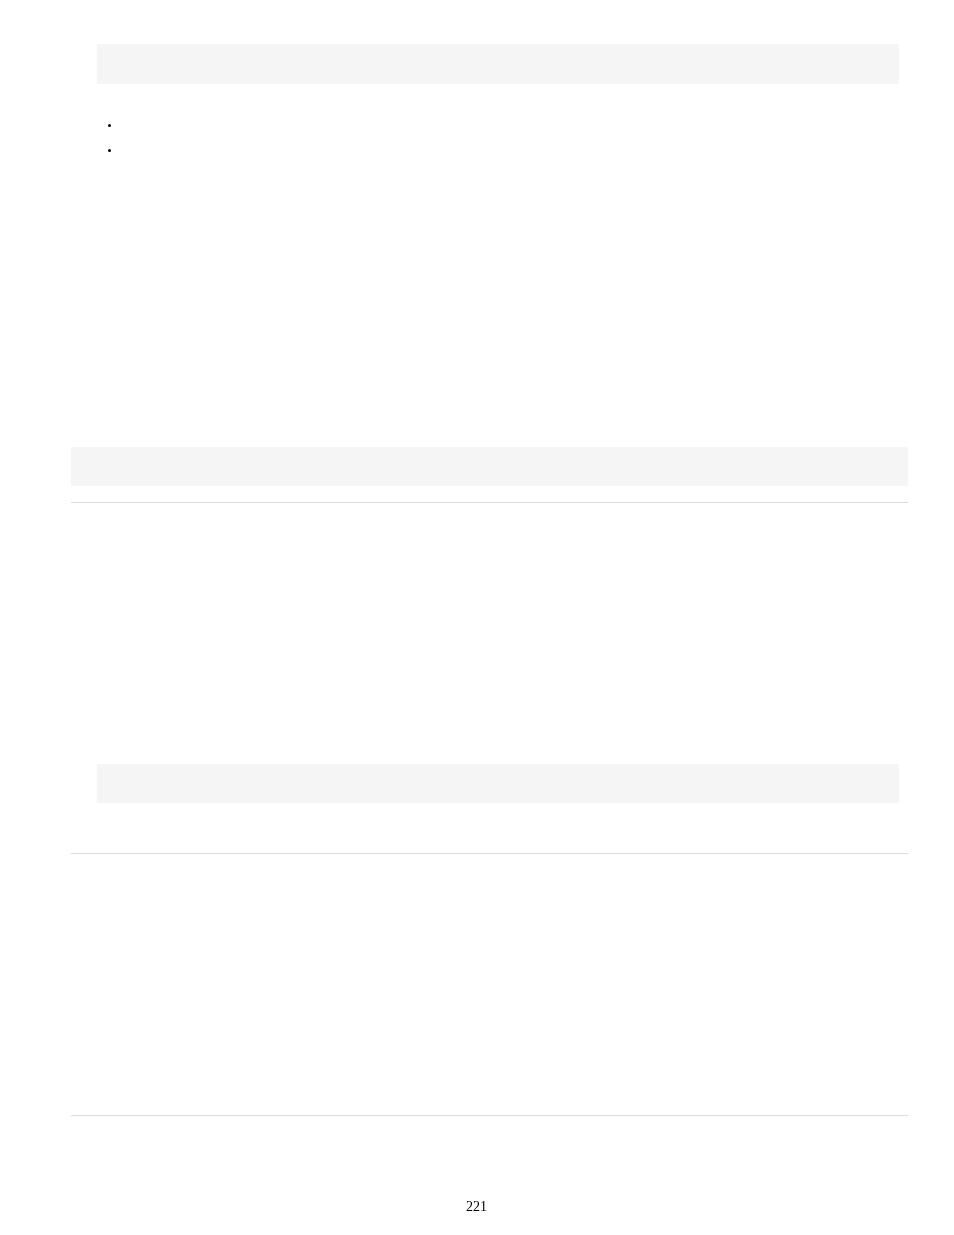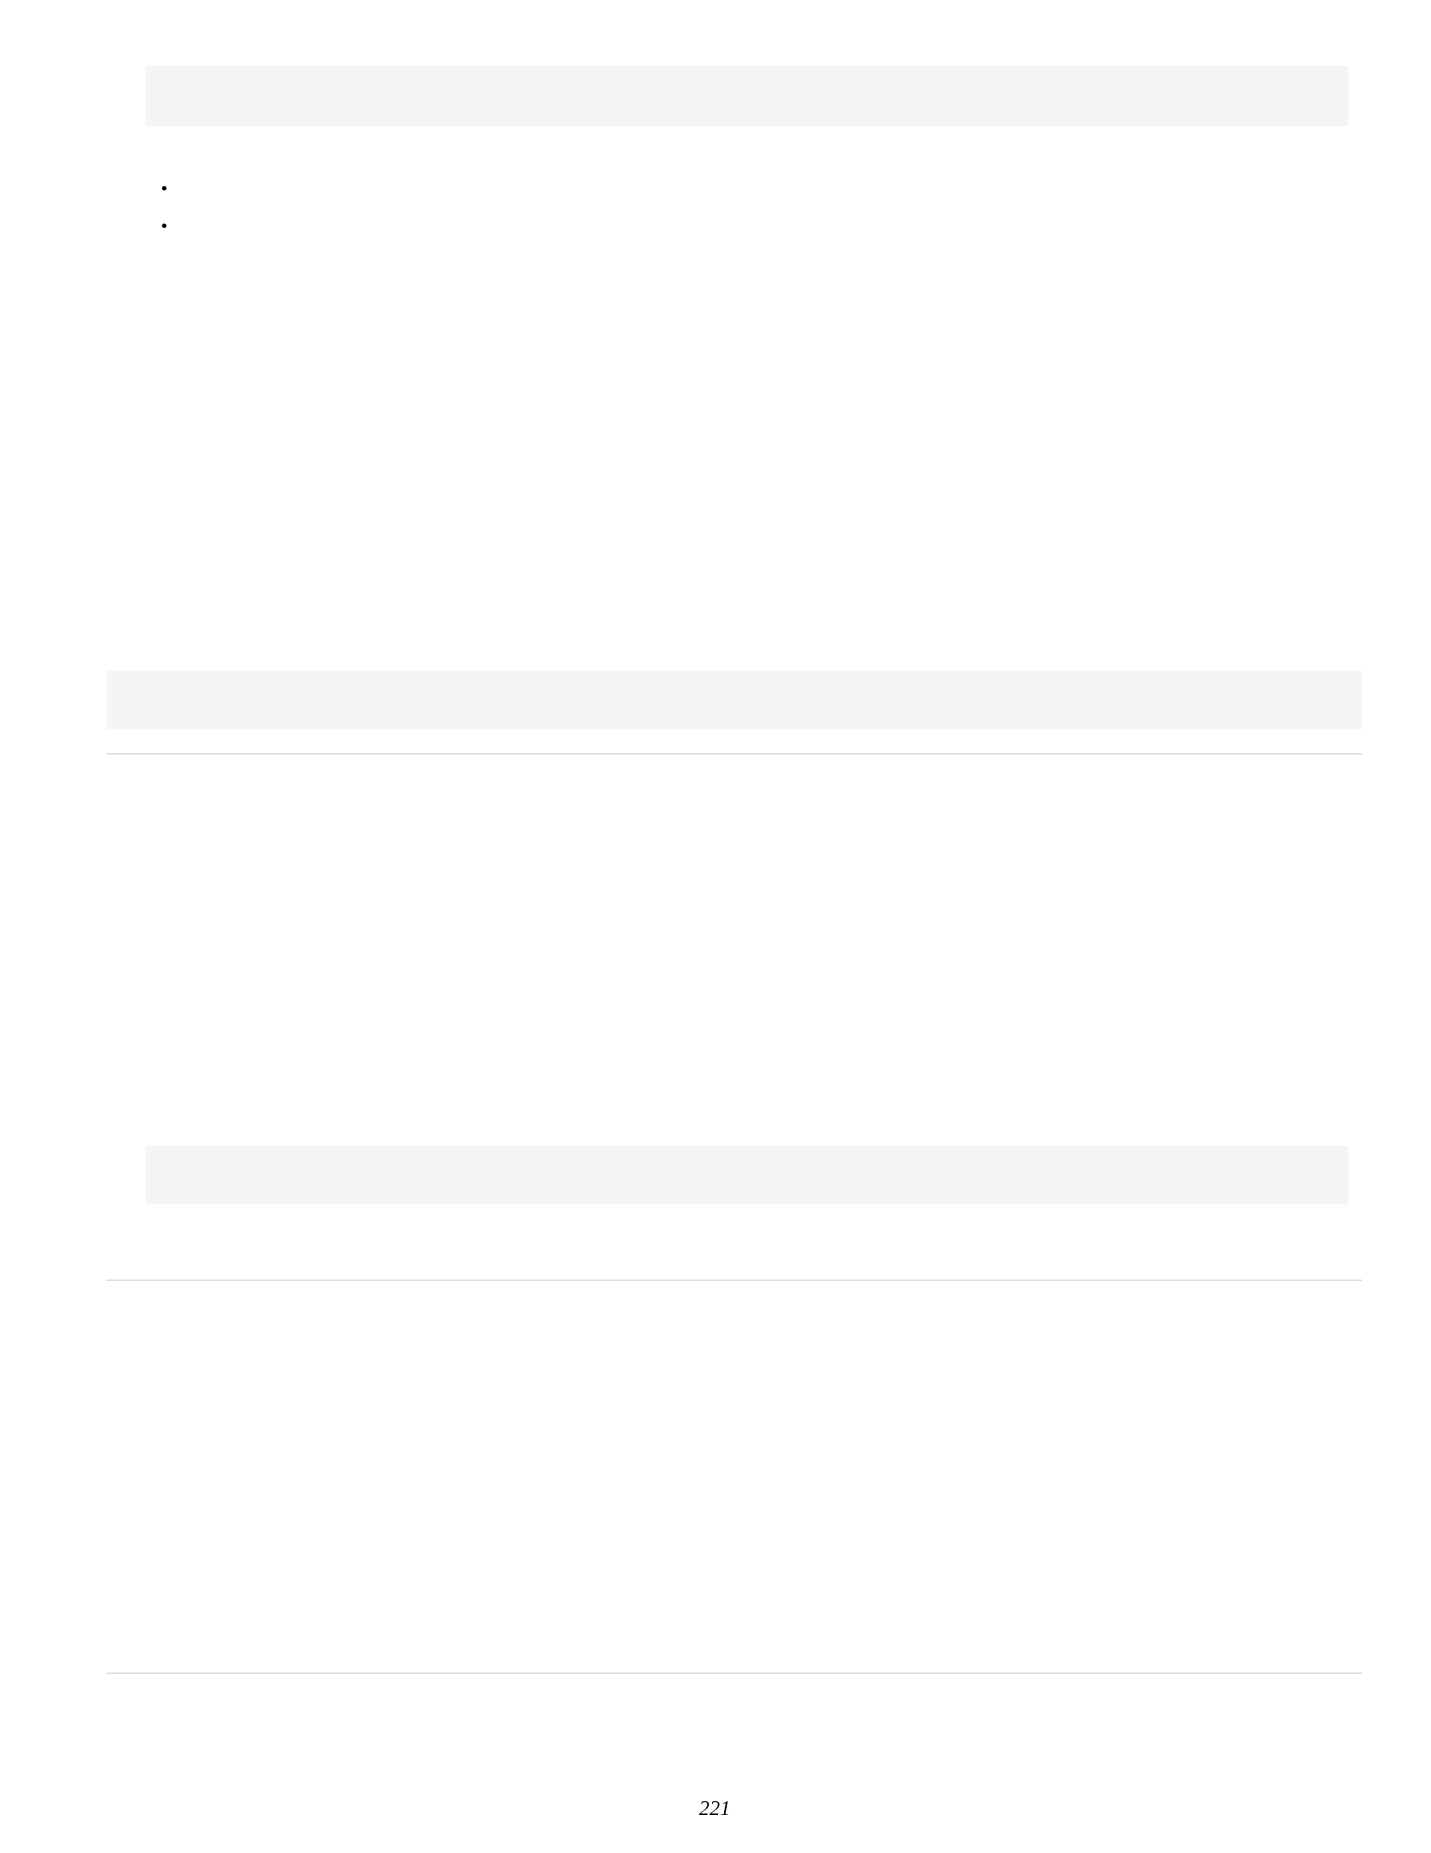--- a/index.html
+++ b/index.html
@@ -29,21 +29,20 @@
     width: 3px;
     height: 3px;
     background: #000000;
     border-radius: 50%;
   }
   .page-num {
     position: absolute;
     font-family: Georgia, "Times New Roman", serif;
     font-size: 14px;
     color: #000000;
-    font-style: italic;
   }
 </style>
 </head>
 <body>
 
 <div class="page">
 
   <div class="gray-bar" style="left:97px;top:44px;width:802px;height:40px;"></div>
   <div class="gray-bar" style="left:71px;top:447px;width:837px;height:39px;"></div>
   <div class="gray-bar" style="left:97px;top:764px;width:802px;height:39px;"></div>

